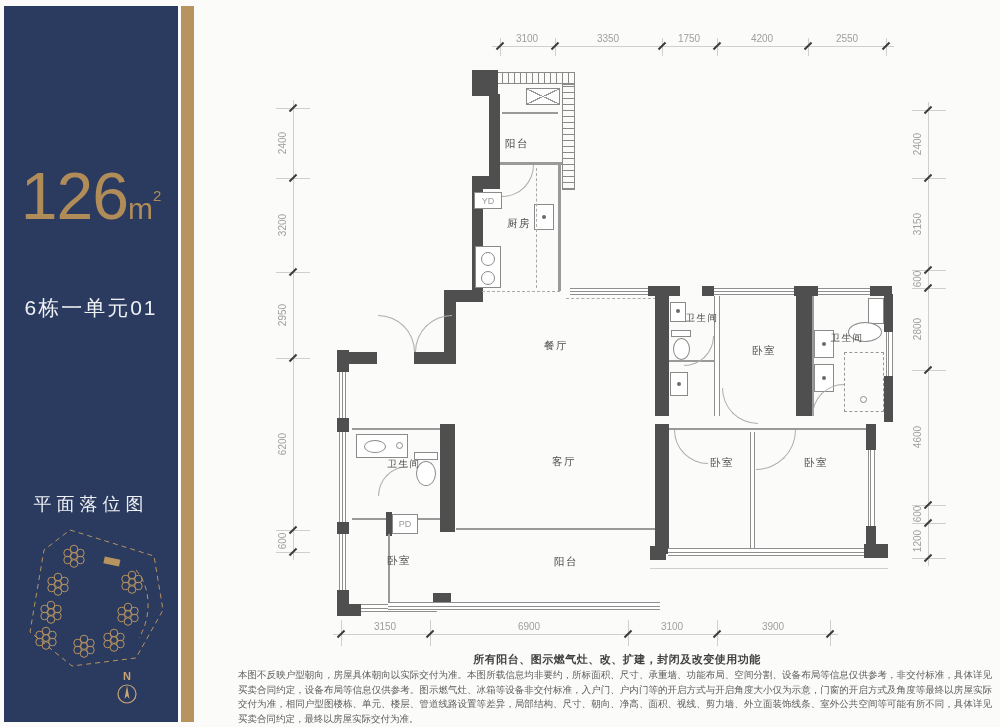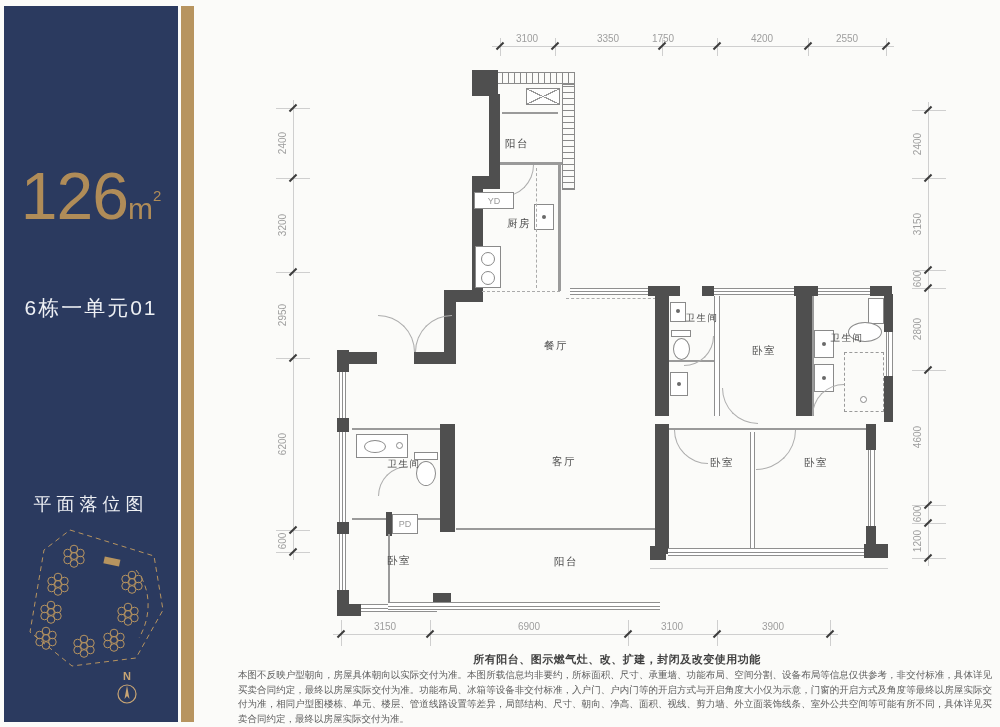--- a/index.html
+++ b/index.html
@@ -179,21 +179,21 @@
 
     <div class="w" style="left:472px;top:70px;width:26px;height:26px;"></div>
     <div class="w" style="left:489px;top:94px;width:11px;height:84px;"></div>
     <div class="w" style="left:472px;top:176px;width:28px;height:13px;"></div>
     <div class="w" style="left:472px;top:189px;width:11px;height:101px;"></div>
     <div class="w" style="left:444px;top:290px;width:39px;height:12px;"></div>
     <div class="w" style="left:444px;top:302px;width:12px;height:52px;"></div>
 
     <div class="thin" style="left:500px;top:162px;width:62px;height:3px;"></div>
     <div class="arc arc-br" style="left:502px;top:165px;width:32px;height:32px;"></div>
-    <div class="mini" style="left:474px;top:192px;width:40px;height:17px;">
+    <div class="mini" style="left:474px;top:192px;width:28px;height:17px;">
         <span>YD</span>
       </div>
 
     <div class="fix" style="left:475px;top:246px;width:26px;height:42px;"></div>
     <div class="ring" style="left:481px;top:252px;width:14px;height:14px;"></div>
     <div class="ring" style="left:481px;top:271px;width:14px;height:14px;"></div>
     <div class="fix" style="left:534px;top:204px;width:20px;height:26px;"></div>
     <div class="dot" style="left:542px;top:215px;"></div>
     <div class="vdash" style="left:536px;top:168px;height:120px;"></div>
     <div class="thin" style="left:558px;top:165px;width:3px;height:126px;"></div>
@@ -307,21 +307,21 @@
       <div class="ln" style="left:808px;top:38px;width:1px;height:18px;"></div>
       <div class="ln" style="left:886px;top:38px;width:1px;height:18px;"></div>
       <div class="tick" style="left:500px;top:46px;"></div>
       <div class="tick" style="left:555px;top:46px;"></div>
       <div class="tick" style="left:662px;top:46px;"></div>
       <div class="tick" style="left:717px;top:46px;"></div>
       <div class="tick" style="left:808px;top:46px;"></div>
       <div class="tick" style="left:886px;top:46px;"></div>
       <span class="dimh-label" style="left:527px;top:44px;">3100</span>
       <span class="dimh-label" style="left:608px;top:44px;">3350</span>
-      <span class="dimh-label" style="left:663px;top:44px;">1750</span>
+      <span class="dimh-label" style="left:689px;top:44px;">1750</span>
       <span class="dimh-label" style="left:762px;top:44px;">4200</span>
       <span class="dimh-label" style="left:847px;top:44px;">2550</span>
     </div>
 
     <div>
       <div class="ln" style="left:928px;top:102px;width:1px;height:464px;"></div>
       <div class="ln" style="left:912px;top:110px;width:34px;height:1px;"></div>
       <div class="ln" style="left:912px;top:178px;width:34px;height:1px;"></div>
       <div class="ln" style="left:912px;top:270px;width:34px;height:1px;"></div>
       <div class="ln" style="left:912px;top:288px;width:34px;height:1px;"></div>
@@ -380,15 +380,15 @@
       <div class="tick" style="left:717px;top:634px;"></div>
       <div class="tick" style="left:830px;top:634px;"></div>
       <span class="dimb-label" style="left:385px;top:632px;">3150</span>
       <span class="dimb-label" style="left:529px;top:632px;">6900</span>
       <span class="dimb-label" style="left:672px;top:632px;">3100</span>
       <span class="dimb-label" style="left:773px;top:632px;">3900</span>
     </div>
   </div>
 
   <div class="disc-head">所有阳台、图示燃气灶、改、扩建，封闭及改变使用功能</div>
-  <div class="disc-body">本图不反映户型朝向，房屋具体朝向以实际交付为准。本图所载信息均非要约，所标面积、尺寸、承重墙、功能布局、空间分割、设备布局等信息仅供参考，非交付标准，具体详见买卖合同约定，最终以房屋实际交付为准。功能布局、冰箱等设备非交付标准，入户门、户内门等的开启方式与开启角度大小仅为示意，门窗的开启方式及角度等最终以房屋实际交付为准，相同户型图楼栋、单元、楼层、管道线路设置等差异，局部结构、尺寸、朝向、净高、面积、视线、剪力墙、外立面装饰线条、室外公共空间等可能有所不同，具体详见买卖合同约定，最终以房屋实际交付为准。</div>
+  <div class="disc-body">本图不反映户型朝向，房屋具体朝向以实际交付为准。本图所载信息均非要约，所标面积、尺寸、承重墙、功能布局、空间分割、设备布局等信息仅供参考，非交付标准，具体详见买卖合同约定，设备布局等信息仅供参考。图示燃气灶、冰箱等设备非交付标准，入户门、户内门等的开启方式与开启角度大小仅为示意，门窗的开启方式及角度等最终以房屋实际交付为准，相同户型图楼栋、单元、楼层、管道线路设置等差异，局部结构、尺寸、朝向、净高、面积、视线、剪力墙、外立面装饰线条、室外公共空间等可能有所不同，具体详见买卖合同约定，最终以房屋实际交付为准。</div>
 
 </div>
 
 </body></html>

